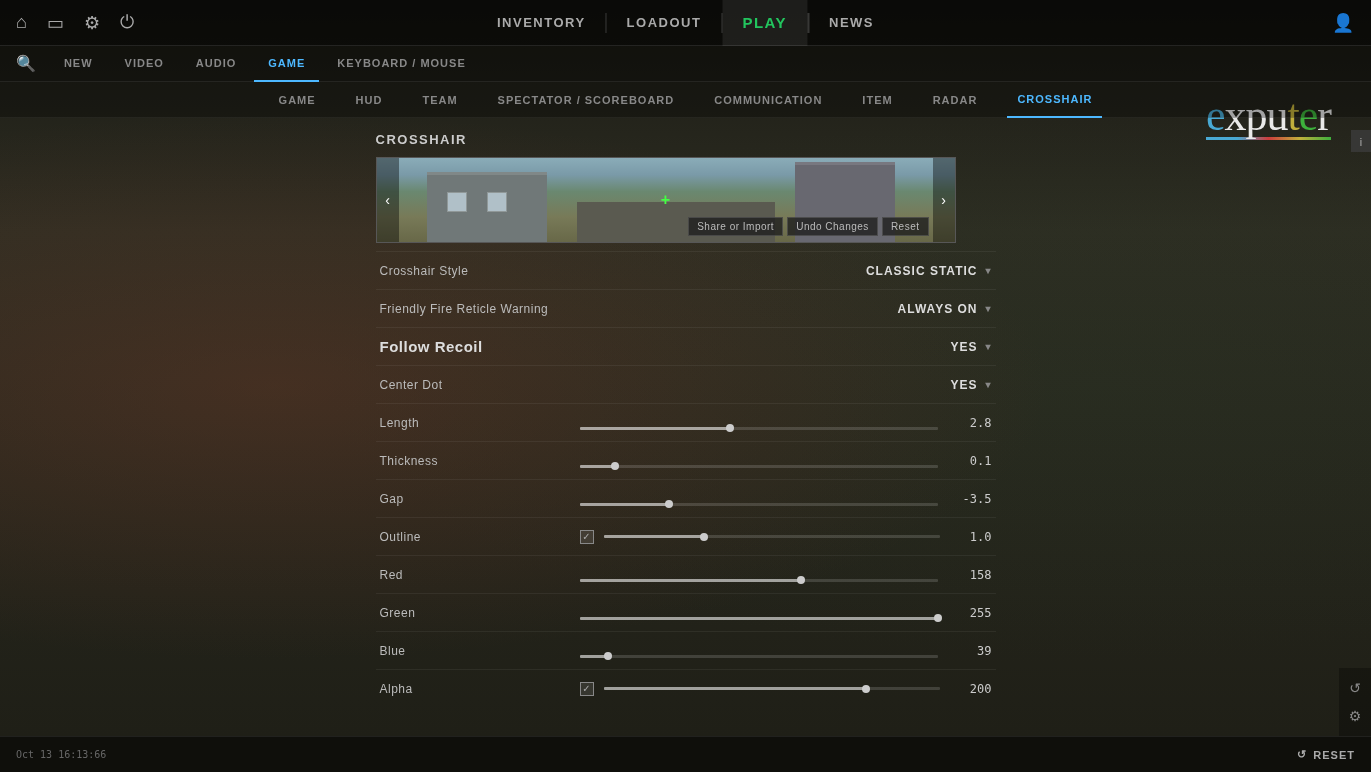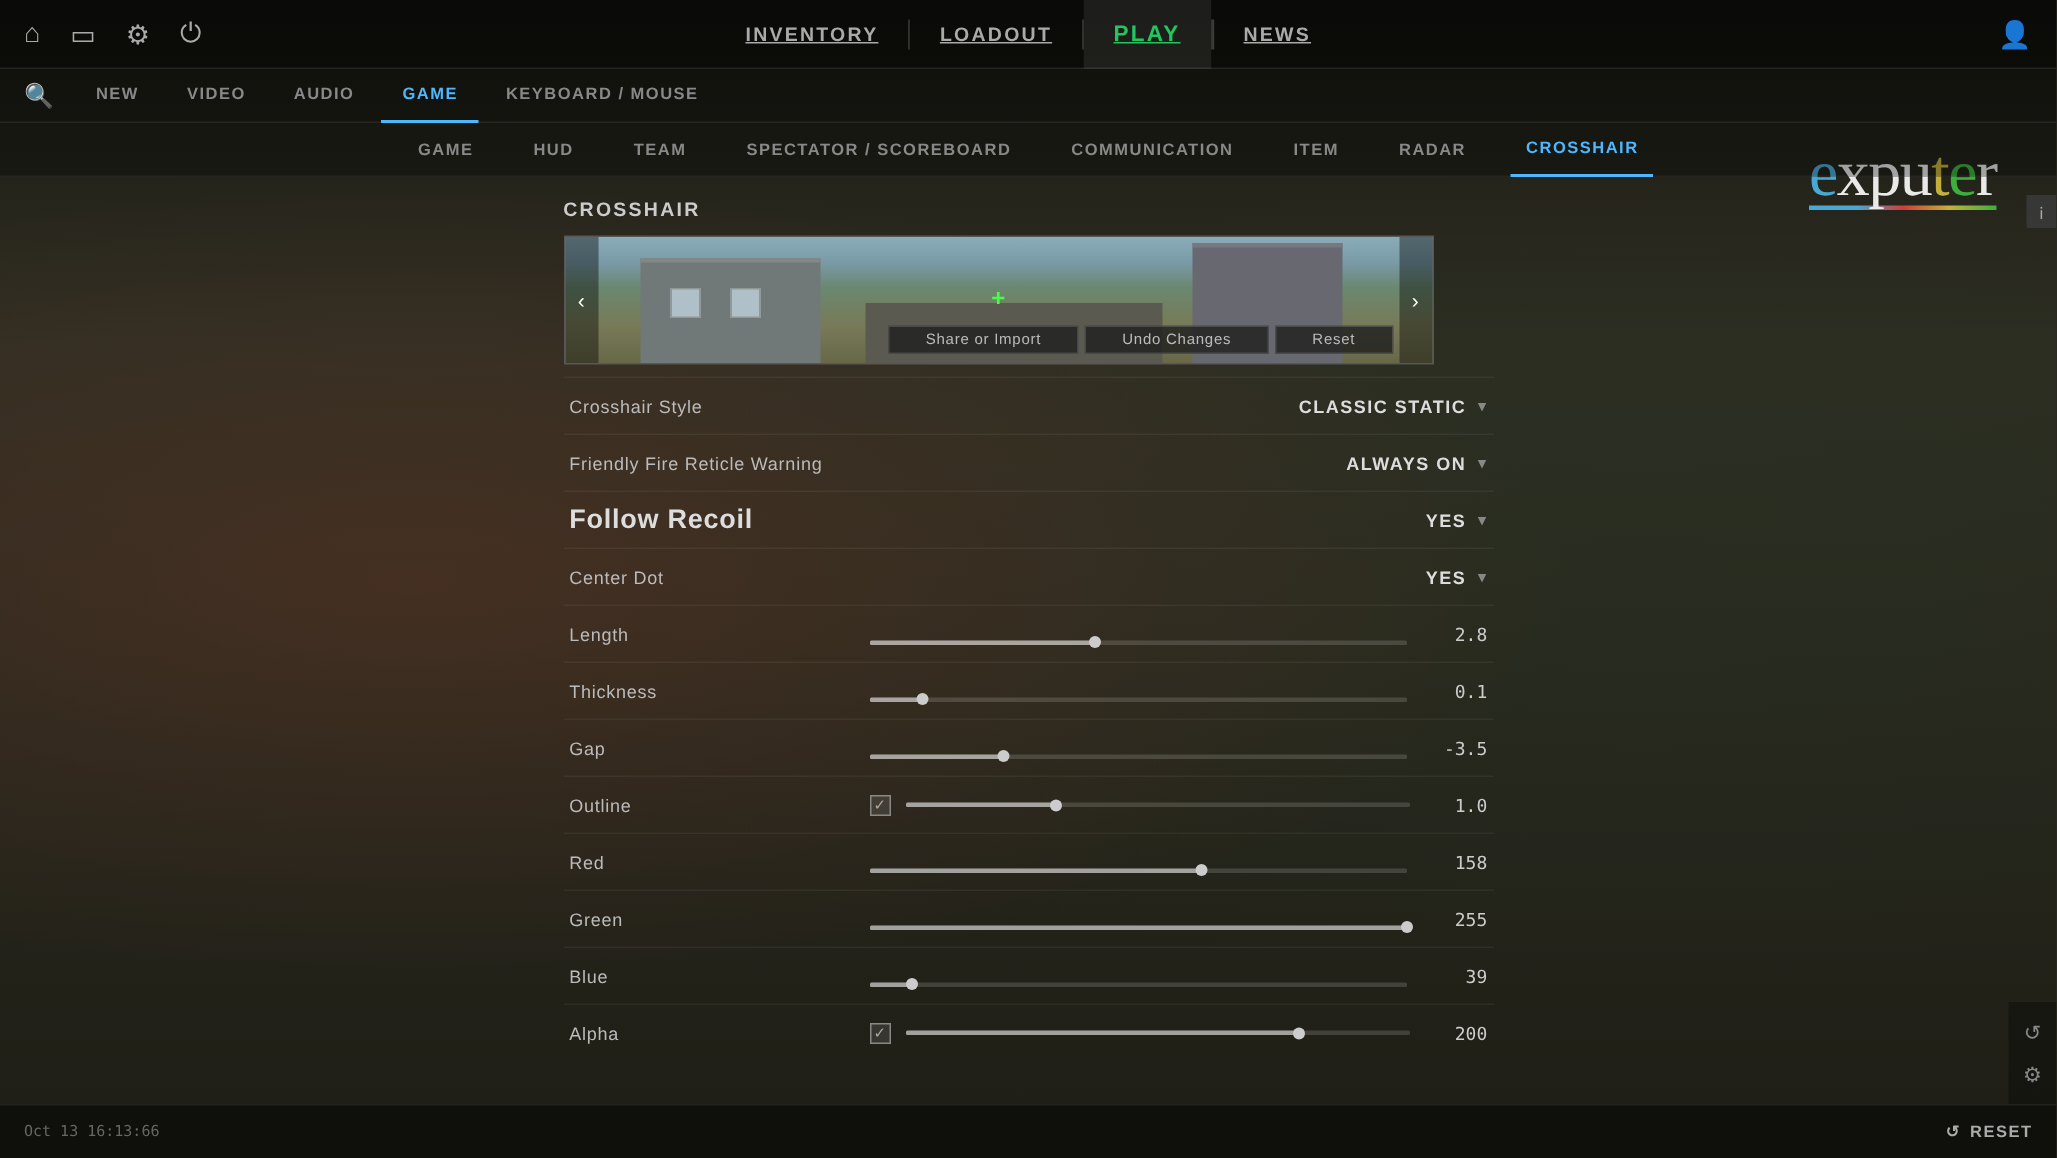--- a/index.html
+++ b/index.html
@@ -57,21 +57,20 @@
       font-size: 13px;
       font-weight: 600;
       letter-spacing: 1.5px;
       padding: 0 20px;
       height: 46px;
       display: flex;
       align-items: center;
       cursor: pointer;
       text-transform: uppercase;
       position: relative;
-      text-decoration: underline;
     }
 
     .nav-item.active {
       color: #fff;
       background: rgba(255,255,255,0.08);
     }
 
     .nav-item.play {
       color: #22c55e;
       font-size: 15px;
@@ -237,21 +236,21 @@
       bottom: 6px;
       right: 26px;
       display: flex;
       gap: 4px;
     }
 
     .preview-btn {
       background: rgba(30,30,30,0.8);
       color: #bbb;
       font-size: 10px;
-      padding: 3px 24px;
+      padding: 3px 8px;
       border: 1px solid rgba(255,255,255,0.15);
       cursor: pointer;
       letter-spacing: 0.5px;
     }
 
     
     .settings-row {
       display: flex;
       align-items: center;
       height: 38px;
@@ -261,21 +260,21 @@
 
     .row-label {
       flex: 0 0 200px;
       font-size: 12px;
       color: #bbb;
       letter-spacing: 0.5px;
     }
 
     .row-label.bold {
       font-weight: 700;
-      font-size: 18px;
+      font-size: 15px;
       color: #ddd;
     }
 
     .row-value {
       flex: 1;
       display: flex;
       align-items: center;
       justify-content: flex-end;
     }
 

